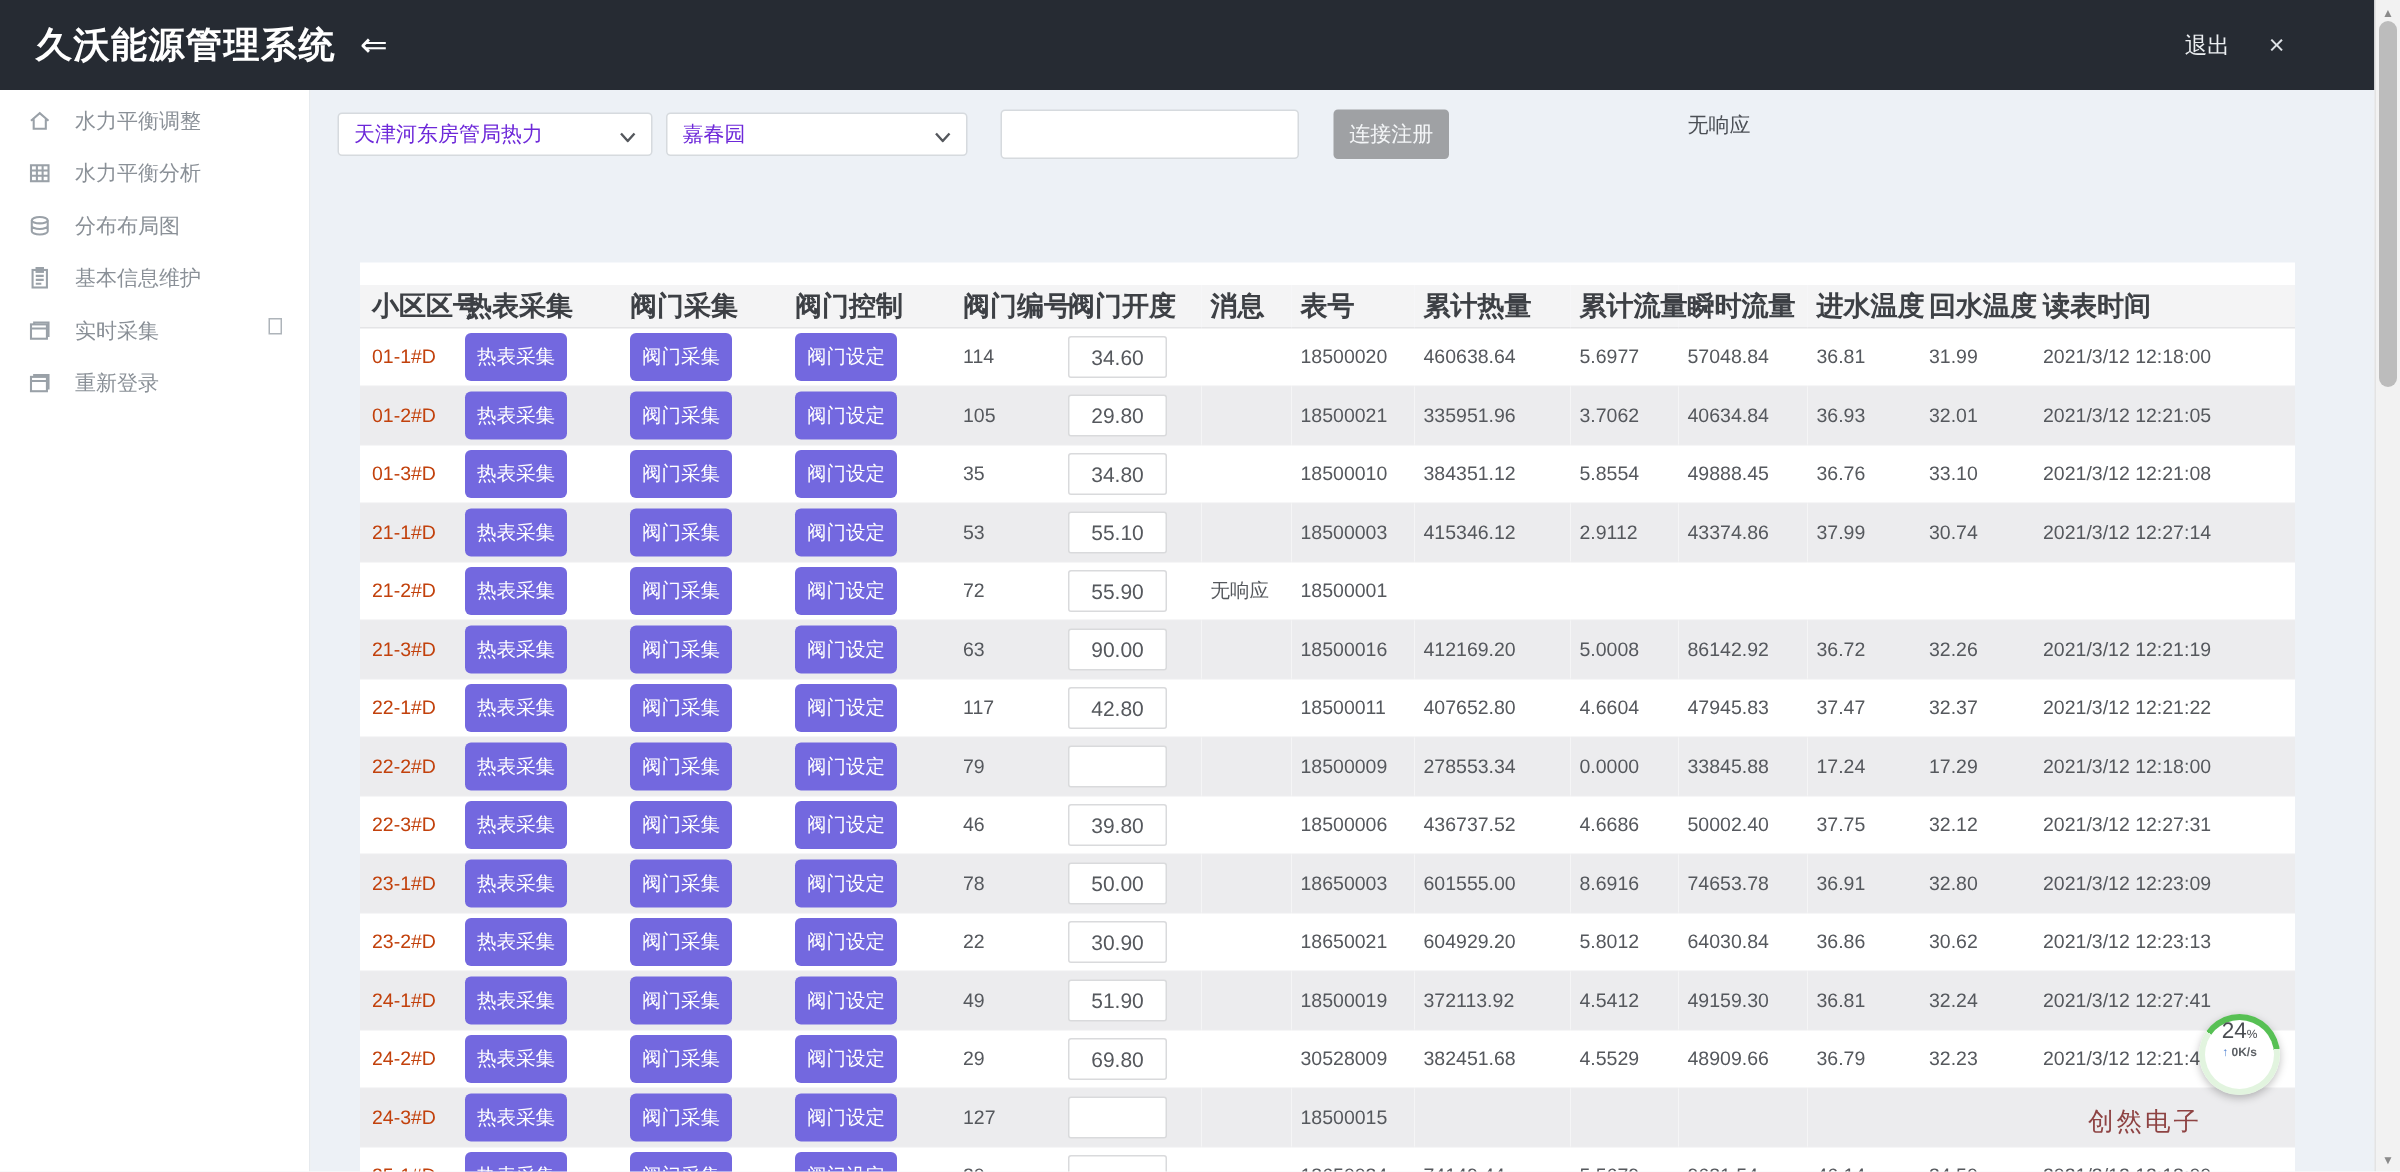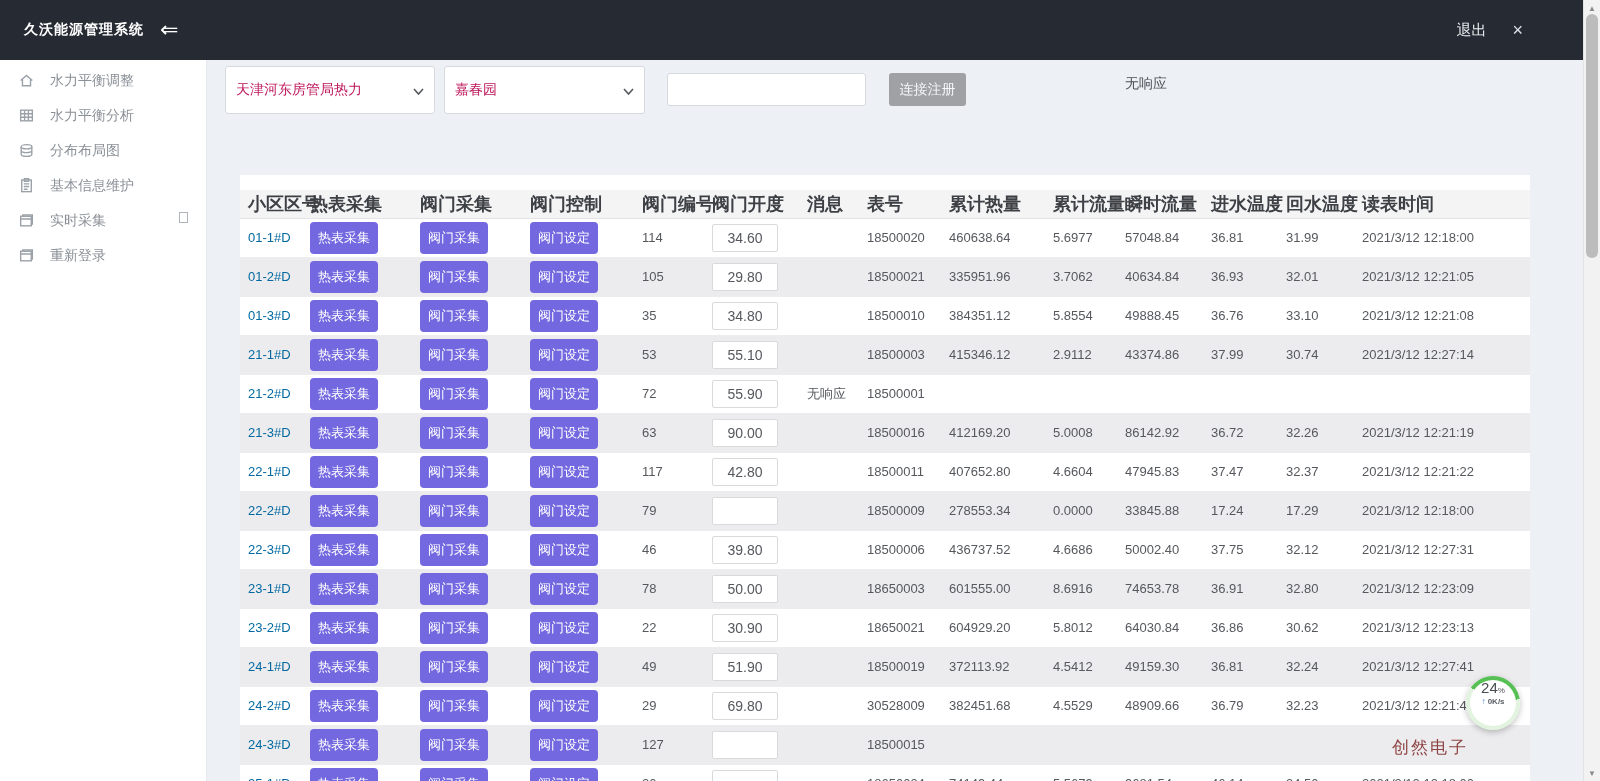--- a/index.html
+++ b/index.html
@@ -7,21 +7,21 @@
   body {
     font-family: "Liberation Sans", "DejaVu Sans", sans-serif;
     background:#edf1f6;
     position:relative;
   }
   
   .navbar {
     position:absolute; top:0; left:0; width:1583px; height:60px;
     background:#262b33; display:flex; align-items:center; color:#fff; z-index:5;
   }
-  .brand { margin-left:24px; font-size:14px; font-weight:bold; letter-spacing:1px; }
+  .brand { margin-left:24px; font-size:24px; font-weight:bold; letter-spacing:1px; }
   .collapse-icon { margin-left:16px; color:#fff; font-size:22px; line-height:1; cursor:pointer; }
   .nav-right { margin-left:auto; margin-right:60px; display:flex; align-items:center; gap:26px; }
   .logout-link { font-size:15px; color:#eceff2; cursor:pointer;margin-left:40px; }
   .close-icon { font-size:18px; color:#dfe3e8; cursor:pointer; }
 
   
   .sidebar {
     position:absolute; top:60px; left:0; width:207px; height:721px;
     background:#ffffff; border-right:1px solid #e6eaee; padding-top:12px; z-index:4;
   }
@@ -33,22 +33,22 @@
   .menu-item svg { stroke:#9aa1a8; fill:none; stroke-width:1.3; width:17px; height:17px; }
   .mi-expand {
     margin-left:auto; width:9px; height:11px; border:1px solid #aeb4ba; display:inline-block;
   }
 
   
   .content { position:absolute; top:60px; left:207px; width:1376px; height:721px; background:#edf1f6; }
 
   .filter-bar { position:absolute; top:13px; left:18px; height:33px; display:flex; align-items:center; }
   .select-box {
-    height:48px; background:#fff; border:1px solid #d6dade; border-radius:3px;
-    display:flex; align-items:center; padding:0 10px; font-size:14px; color:#be185d; cursor:pointer;
+    height:29px; background:#fff; border:1px solid #d6dade; border-radius:3px;
+    display:flex; align-items:center; padding:0 10px; font-size:14px; color:#6d28d9; cursor:pointer;
   }
   .select-box .chevron { margin-left:auto; }
   .sel-station { width:210px; margin-right:9px; }
   .sel-community { width:201px; }
   .search-input {
     margin-left:22px; width:199px; height:33px; border:1px solid #d6dade; border-radius:3px;
     background:#fff; padding:0 8px; font-size:14px; color:#45494e;
     font-family:"Liberation Sans","DejaVu Sans",sans-serif;
   }
   .connect-btn {
@@ -67,21 +67,21 @@
   .data-table thead th {
     background:#f4f4f5; height:28px; font-size:18px; font-weight:bold; color:#3d4045;
     text-align:left; padding:0 6px; white-space:nowrap; border-bottom:1px solid #e4e4e6;
   }
   .data-table thead th:first-child { padding-left:8px; }
   .data-table tbody tr { height:39px; border-bottom:1px solid #ededef; }
   .data-table tbody tr:nth-child(even) { background:#ececee; }
   .data-table td {
     font-size:13px; color:#55585d; padding:0 6px; white-space:nowrap; overflow:hidden;
   }
-  .data-table td:first-child { padding-left:8px; color:#0369a1;margin-left:33px; }
+  .data-table td:first-child { padding-left:8px; color:#c2410c;margin-left:33px; }
   .action-btn {
     background:#7368df; color:#ffffff; border:none; border-radius:4px;
     padding:7px 8px; font-size:13px; cursor:pointer; white-space:nowrap;
     font-family:"Liberation Sans","DejaVu Sans",sans-serif;
   }
   .valve-input {
     width:66px; height:28px; border:1px solid #d9dadc; border-radius:2px; background:#fff;
     text-align:center; font-size:14px; color:#55585d;
     font-family:"Liberation Sans","DejaVu Sans",sans-serif;
   }

